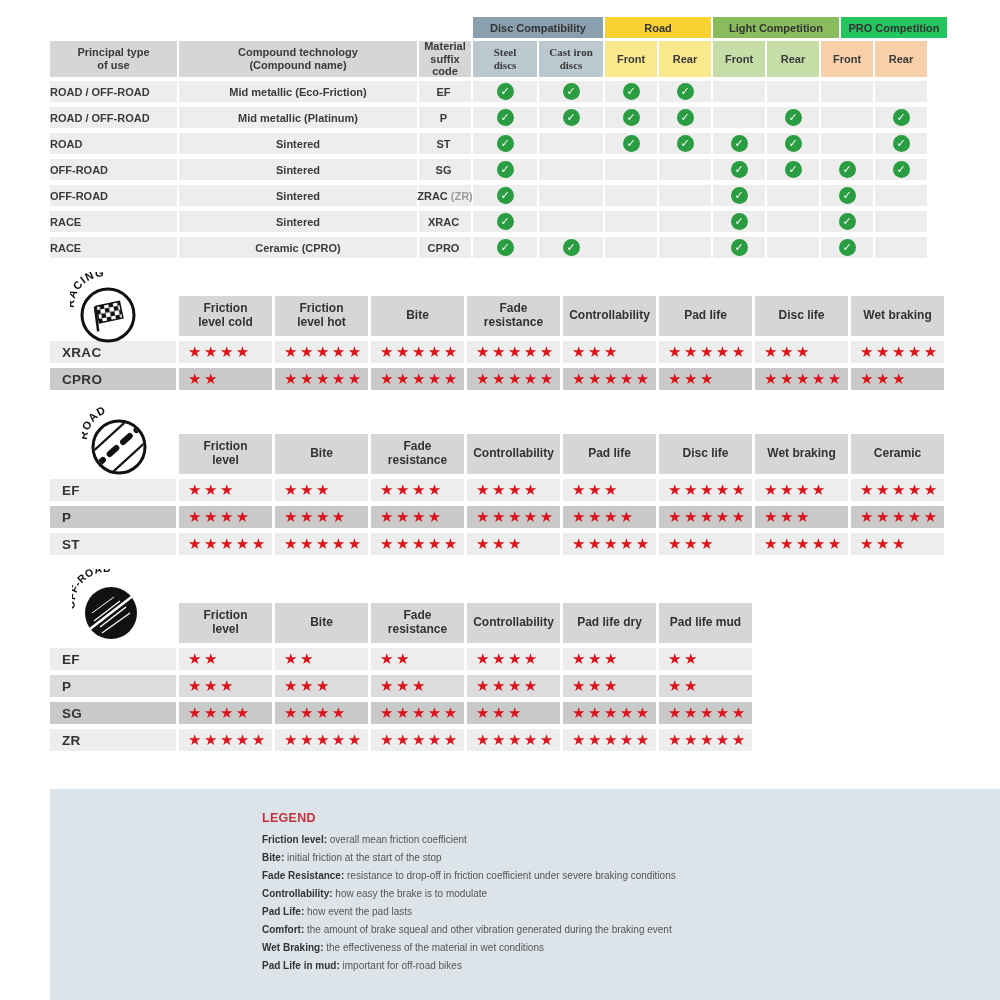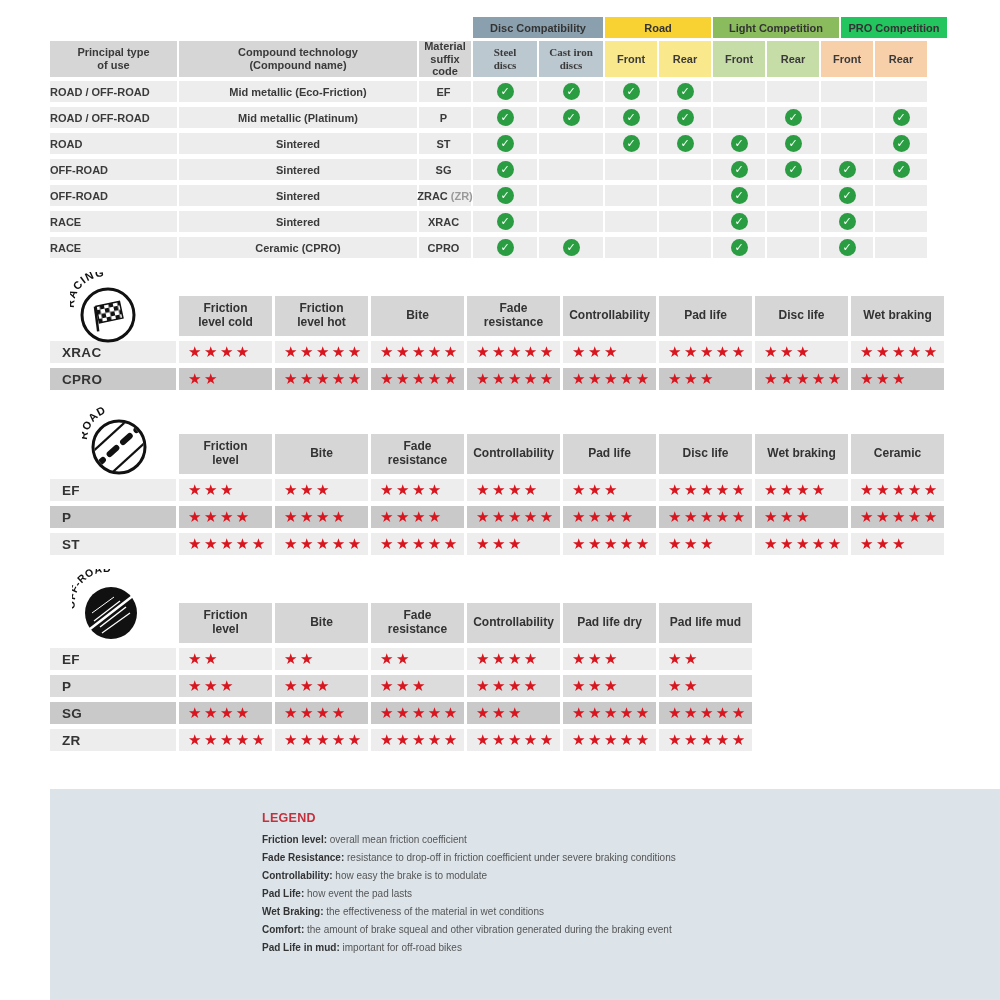--- a/index.html
+++ b/index.html
@@ -629,31 +629,32 @@
           </div>
         </div>
 </div>
 
     <div class="legend">
       <div class="legend-inner">
         <div class="legend-title">LEGEND</div>
         <div id="legend-items">
   <div class="litem"><span class="lterm b-term">Friction level:</span><span class="ldesc b-desc"> overall mean friction coefficient</span></div>
 
+  <div class="litem"><span class="lterm b-term">Bite:</span><span class="ldesc b-desc"> initial friction at the start of the stop</span></div>
 
   <div class="litem"><span class="lterm b-term">Fade Resistance:</span><span class="ldesc b-desc"> resistance to drop-off in friction coefficient under severe braking conditions</span></div>
 
   <div class="litem"><span class="lterm b-term">Controllability:</span><span class="ldesc b-desc"> how easy the brake is to modulate</span></div>
 
   <div class="litem"><span class="lterm b-term">Pad Life:</span><span class="ldesc b-desc"> how event the pad lasts</span></div>
 
 
+  <div class="litem"><span class="lterm b-term">Comfort:</span><span class="ldesc b-desc"> the amount of brake squeal and other vibration generated during the braking event</span></div>
+
   <div class="litem"><span class="lterm b-term">Wet Braking:</span><span class="ldesc b-desc"> the effectiveness of the material in wet conditions</span></div>
-
-  <div class="litem"><span class="lterm b-term">Comfort:</span><span class="ldesc b-desc"> the amount of brake squeal and other vibration generated during the braking event</span></div>
 
   <div class="litem"><span class="lterm b-term">Pad Life in mud:</span><span class="ldesc b-desc"> important for off-road bikes</span></div>
 </div>
       </div>
     </div>
 
   </div>
 </div>
 
 </body></html>

